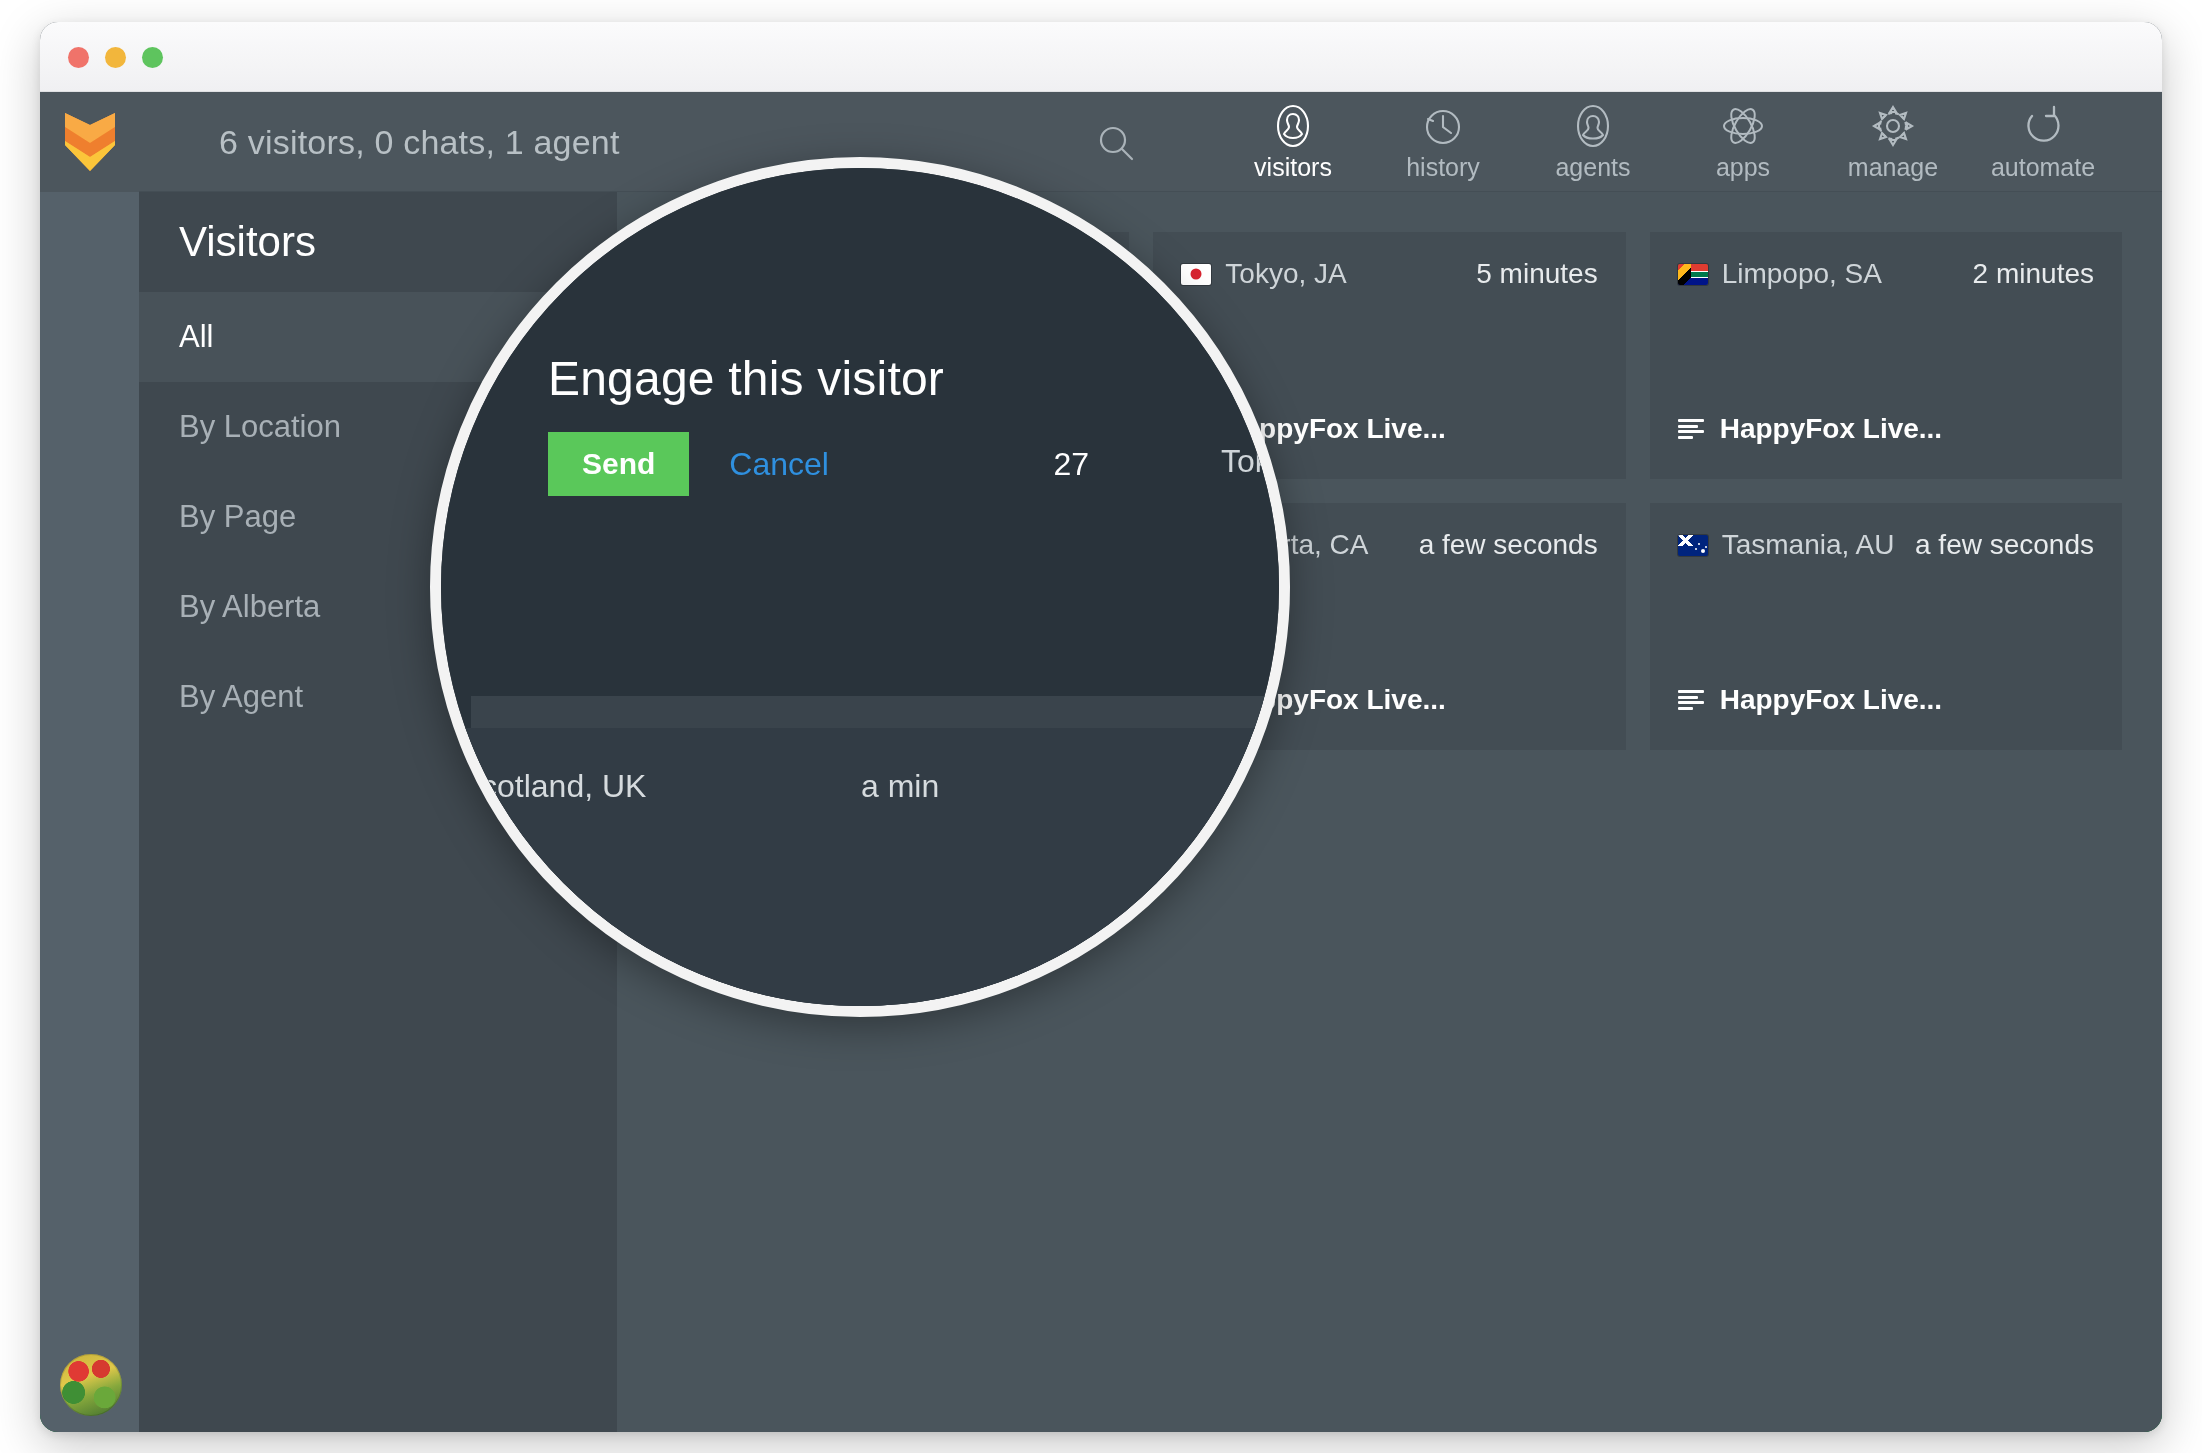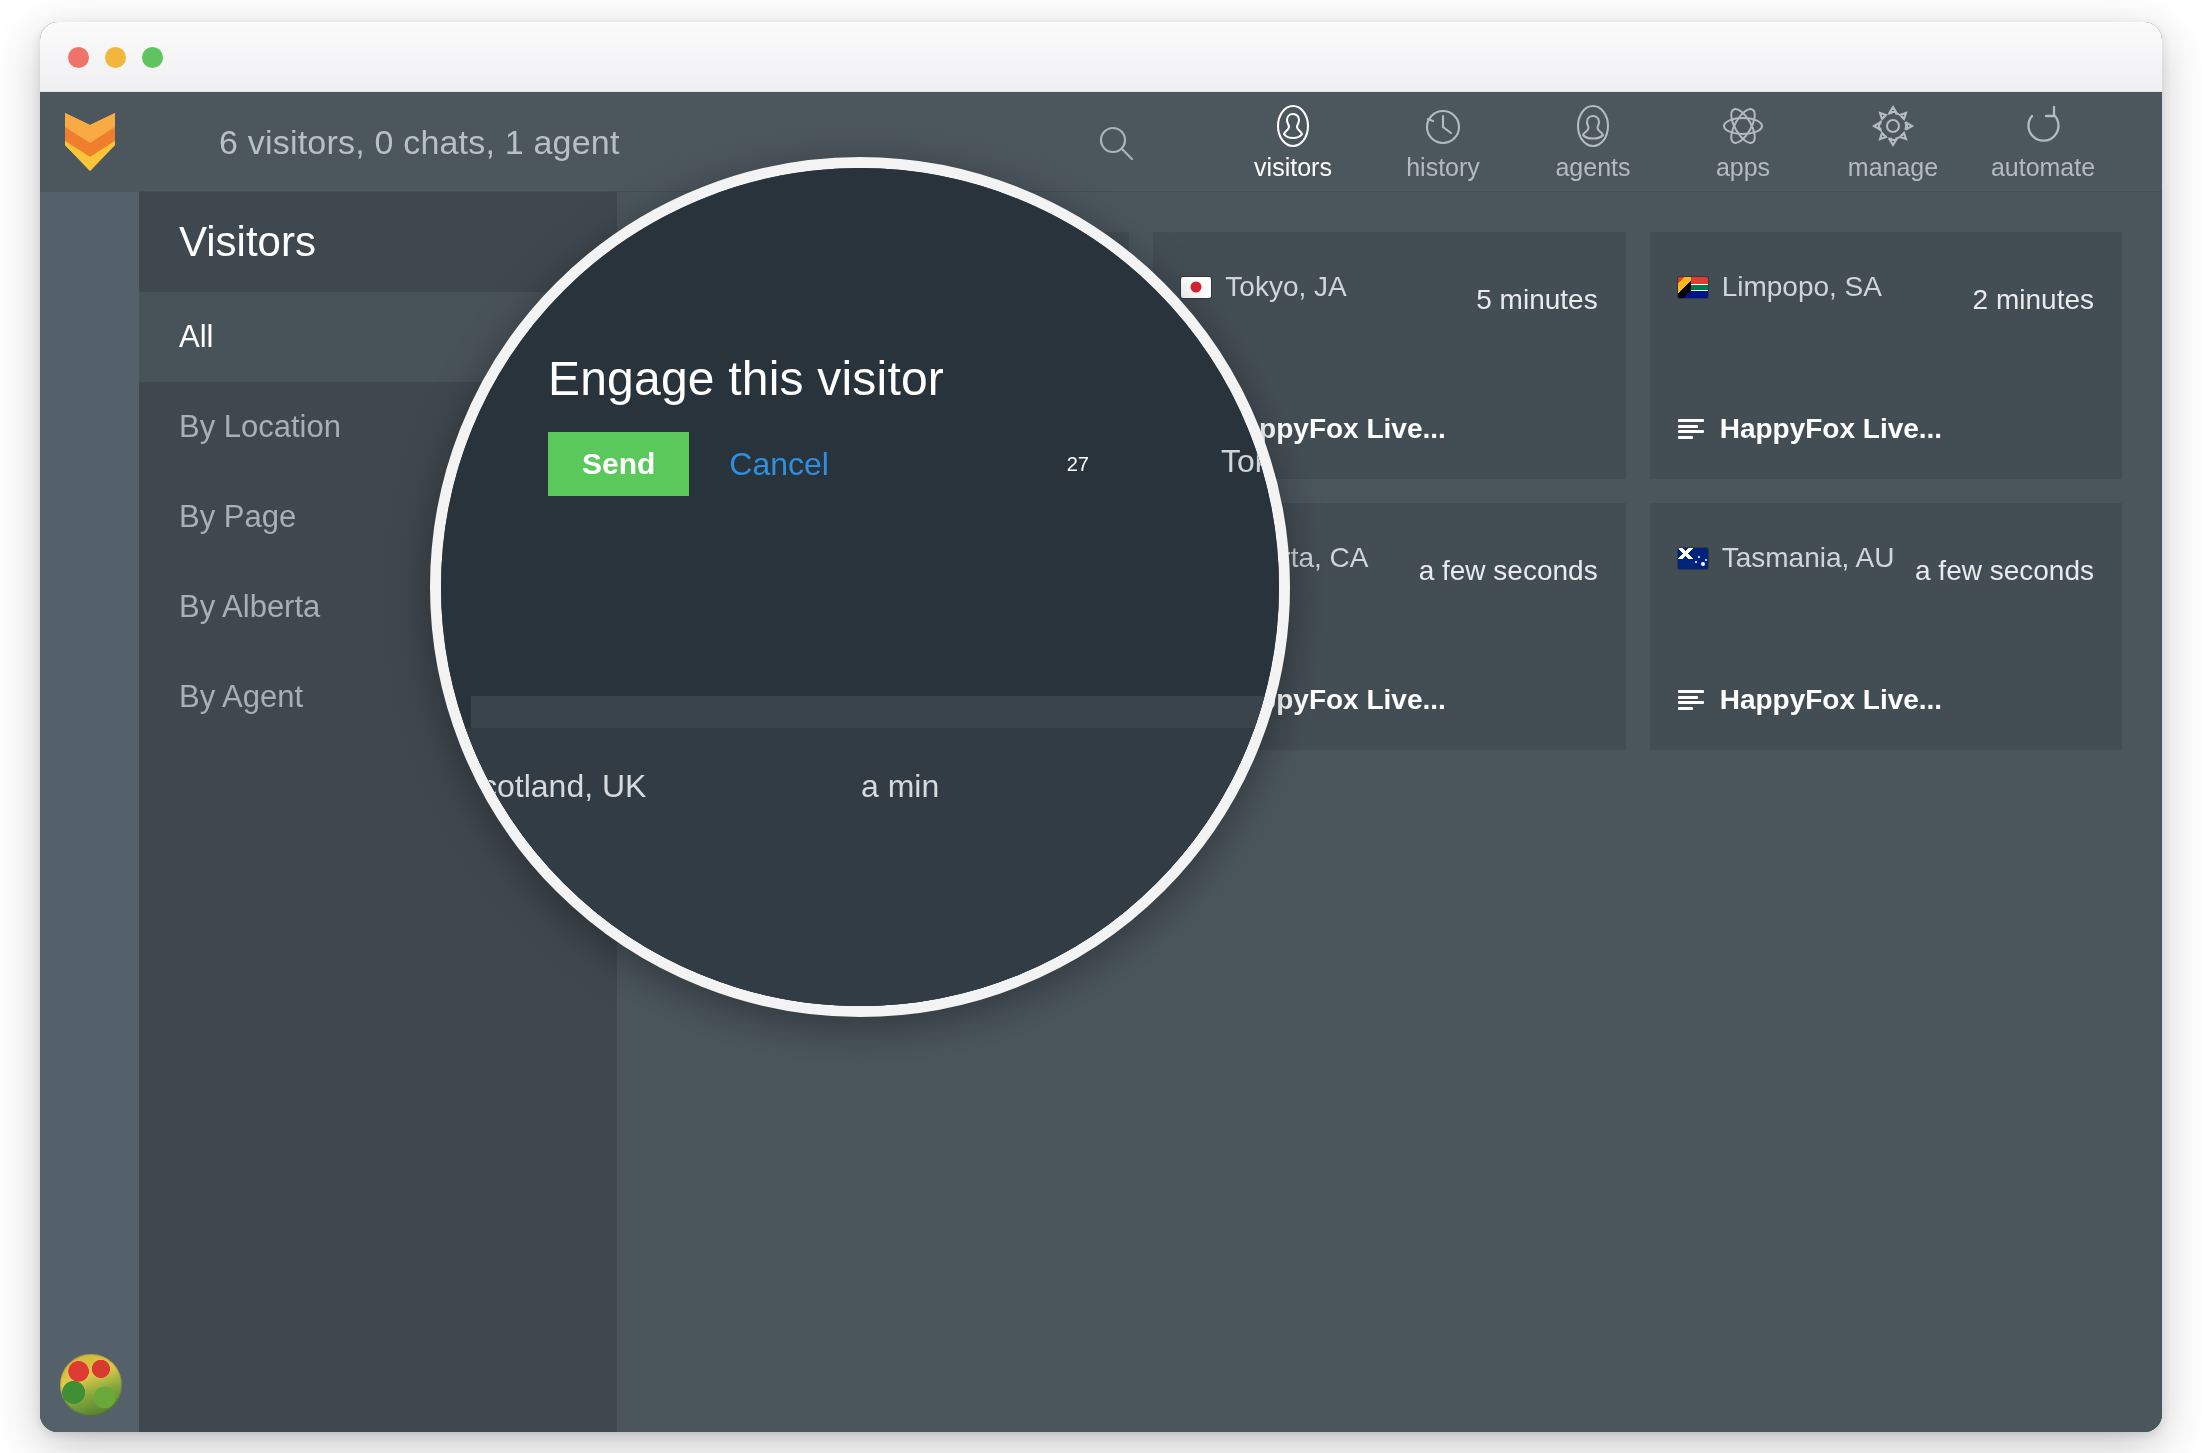--- a/index.html
+++ b/index.html
@@ -156,21 +156,21 @@
   .flag-au { background:#00247d; }
   .flag-au::before { content:""; position:absolute; left:0; top:0; width:15px; height:11px;
                      background:
                        linear-gradient(45deg, transparent 42%, #ffffff 42% 58%, transparent 58%),
                        linear-gradient(-45deg, transparent 42%, #ffffff 42% 58%, transparent 58%),
                        linear-gradient(#00247d 0 0); }
   .flag-au::after { content:""; position:absolute; right:3px; bottom:3px; width:4px; height:4px;
                     background:#ffffff; border-radius:50%;
                     box-shadow: -4px -7px 0 -1px #fff, 3px -4px 0 -1px #fff, -7px -2px 0 -1px #fff; }
   .loc-text { color: #cfd5d9; font-size: 28px; }
-  .dur-text { color: #e8ebed; font-size: 28px; margin-top: 26px; }
+  .dur-text { color: #e8ebed; font-size: 28px; }
   .v-card .card-bottom {
     position: absolute; left: 28px; bottom: 34px;
     display: flex; align-items: center; gap: 16px;
   }
   .page-icon { width: 26px; height: 20px; display: flex; flex-direction: column;
                justify-content: space-between; }
   .page-icon i { display: block; height: 3px; background: #ffffff; border-radius: 1px; }
   .page-icon i:nth-child(1){ width:100%; }
   .page-icon i:nth-child(2){ width:78%; }
   .page-icon i:nth-child(3){ width:100%; }
@@ -224,21 +224,21 @@
     color: #ffffff; font-size: 30px; font-weight: 700;
     padding: 15px 34px;
     border: none; cursor: pointer;
   }
   #cancel-link {
     color: #2f90df; font-size: 32px;
     margin-left: 40px; cursor: pointer;
   }
   #char-count {
     margin-left: auto;
-    color: #ffffff; font-size: 20px;
+    color: #ffffff; font-size: 32px;
   }
   
   .mag-card-row {
     position: absolute;
     color: #d6dbde;
     font-size: 32px;
     white-space: nowrap;
   }
   #mag-scotland-loc { left: 40px; top: 600px; }
   #mag-scotland-dur { left: 420px; top: 600px; }

